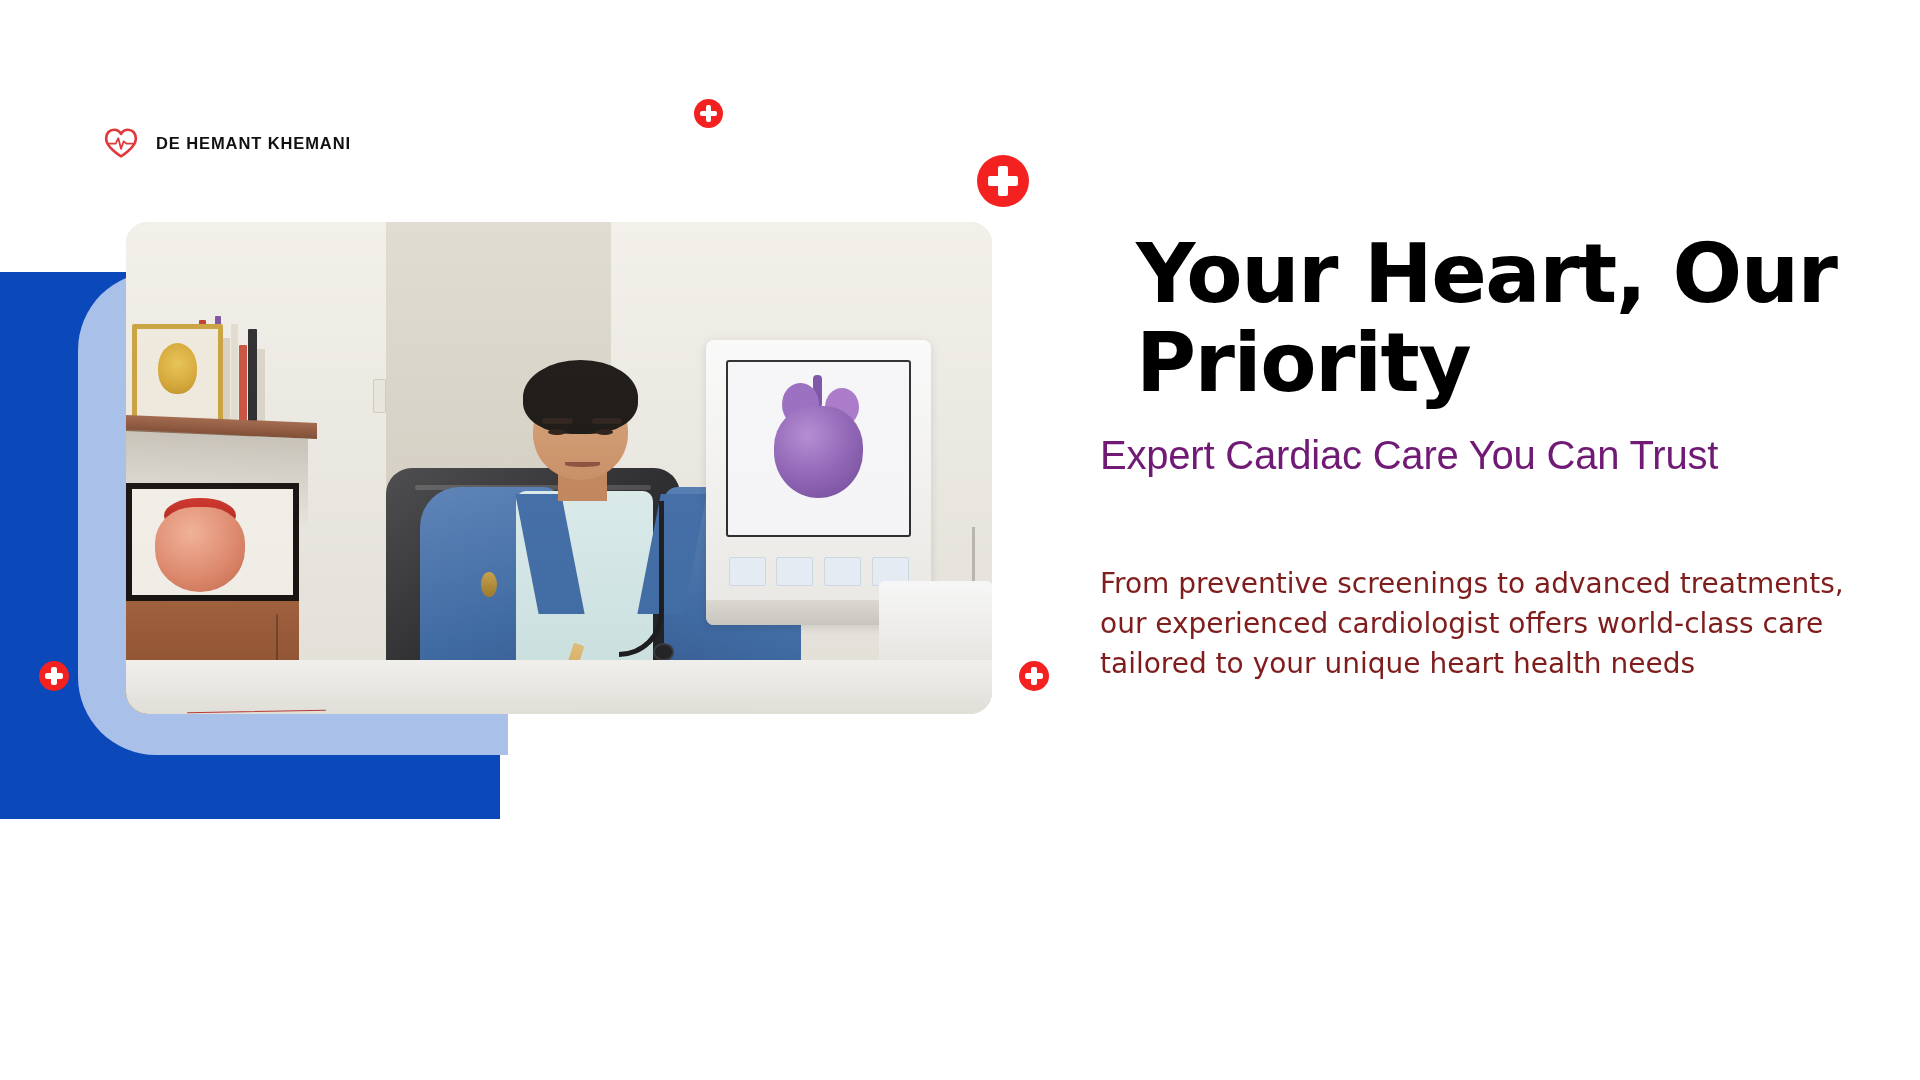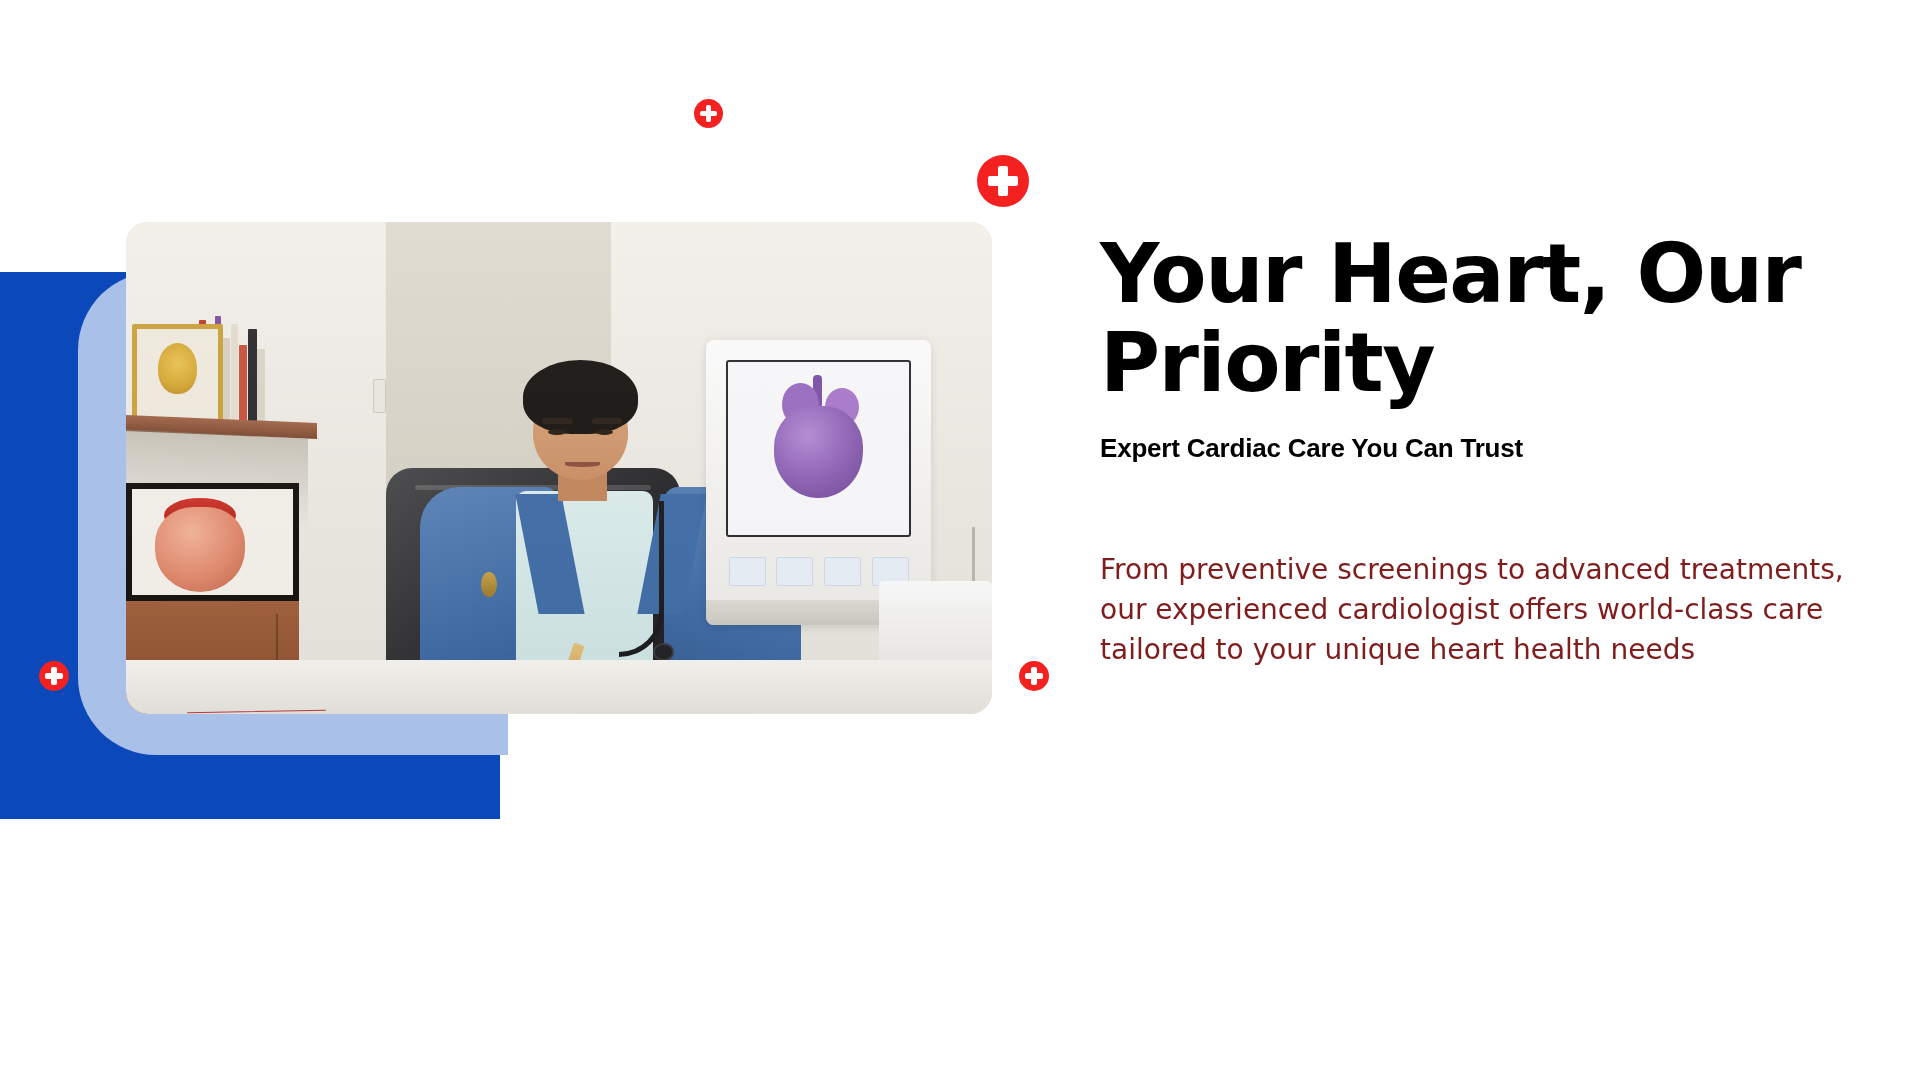--- a/index.html
+++ b/index.html
@@ -570,43 +570,51 @@
     z-index: 5;
   }
   .headline {
     font-family: "DejaVu Sans", sans-serif;
     font-weight: bold;
     font-size: 82px;
     line-height: 1.08;
     letter-spacing: -1.5px;
     color: #000000;
     margin-bottom: 26px;
+    margin-left: 36px;
   }
   .subhead {
     font-family: "Liberation Sans", sans-serif;
-    font-weight: bold;
-    font-size: 26px;
+    font-weight: normal;
+    font-size: 40px;
     letter-spacing: -0.2px;
-    color: #000000;
+    color: #701a75;
     margin-bottom: 86px;
   }
   .body-copy {
     font-family: "DejaVu Sans", sans-serif;
     font-weight: normal;
     font-size: 28px;
     line-height: 1.42;
     color: #7f1d1d;
     max-width: 770px;
   }
 </style>
 </head>
 <body>
 
 <div class="stage">
 
+  <div class="brand">
+    <svg class="brand-mark" viewBox="0 0 64 58">
+      <path d="M32 54 C32 54 4 38 4 20 C4 10 11 4 19 4 C25 4 30 8 32 12 C34 8 39 4 45 4 C53 4 60 10 60 20 C60 38 32 54 32 54 Z" fill="none" stroke="#e0393c" stroke-width="5" stroke-linejoin="round"></path>
+      <polyline points="10,30 22,30 27,20 32,40 37,26 42,30 54,30" fill="none" stroke="#e0393c" stroke-width="3.4" stroke-linecap="round" stroke-linejoin="round"></polyline>
+    </svg>
+    <span class="brand-name">DE HEMANT KHEMANI</span>
+  </div>
 
   <div class="blue-dark"></div>
   <div class="blue-light"></div>
 
   <div class="photo-card">
     <div class="photo">
       <div class="wall-recess"></div>
       <div class="wall-switch"></div>
 
       <div class="books">

